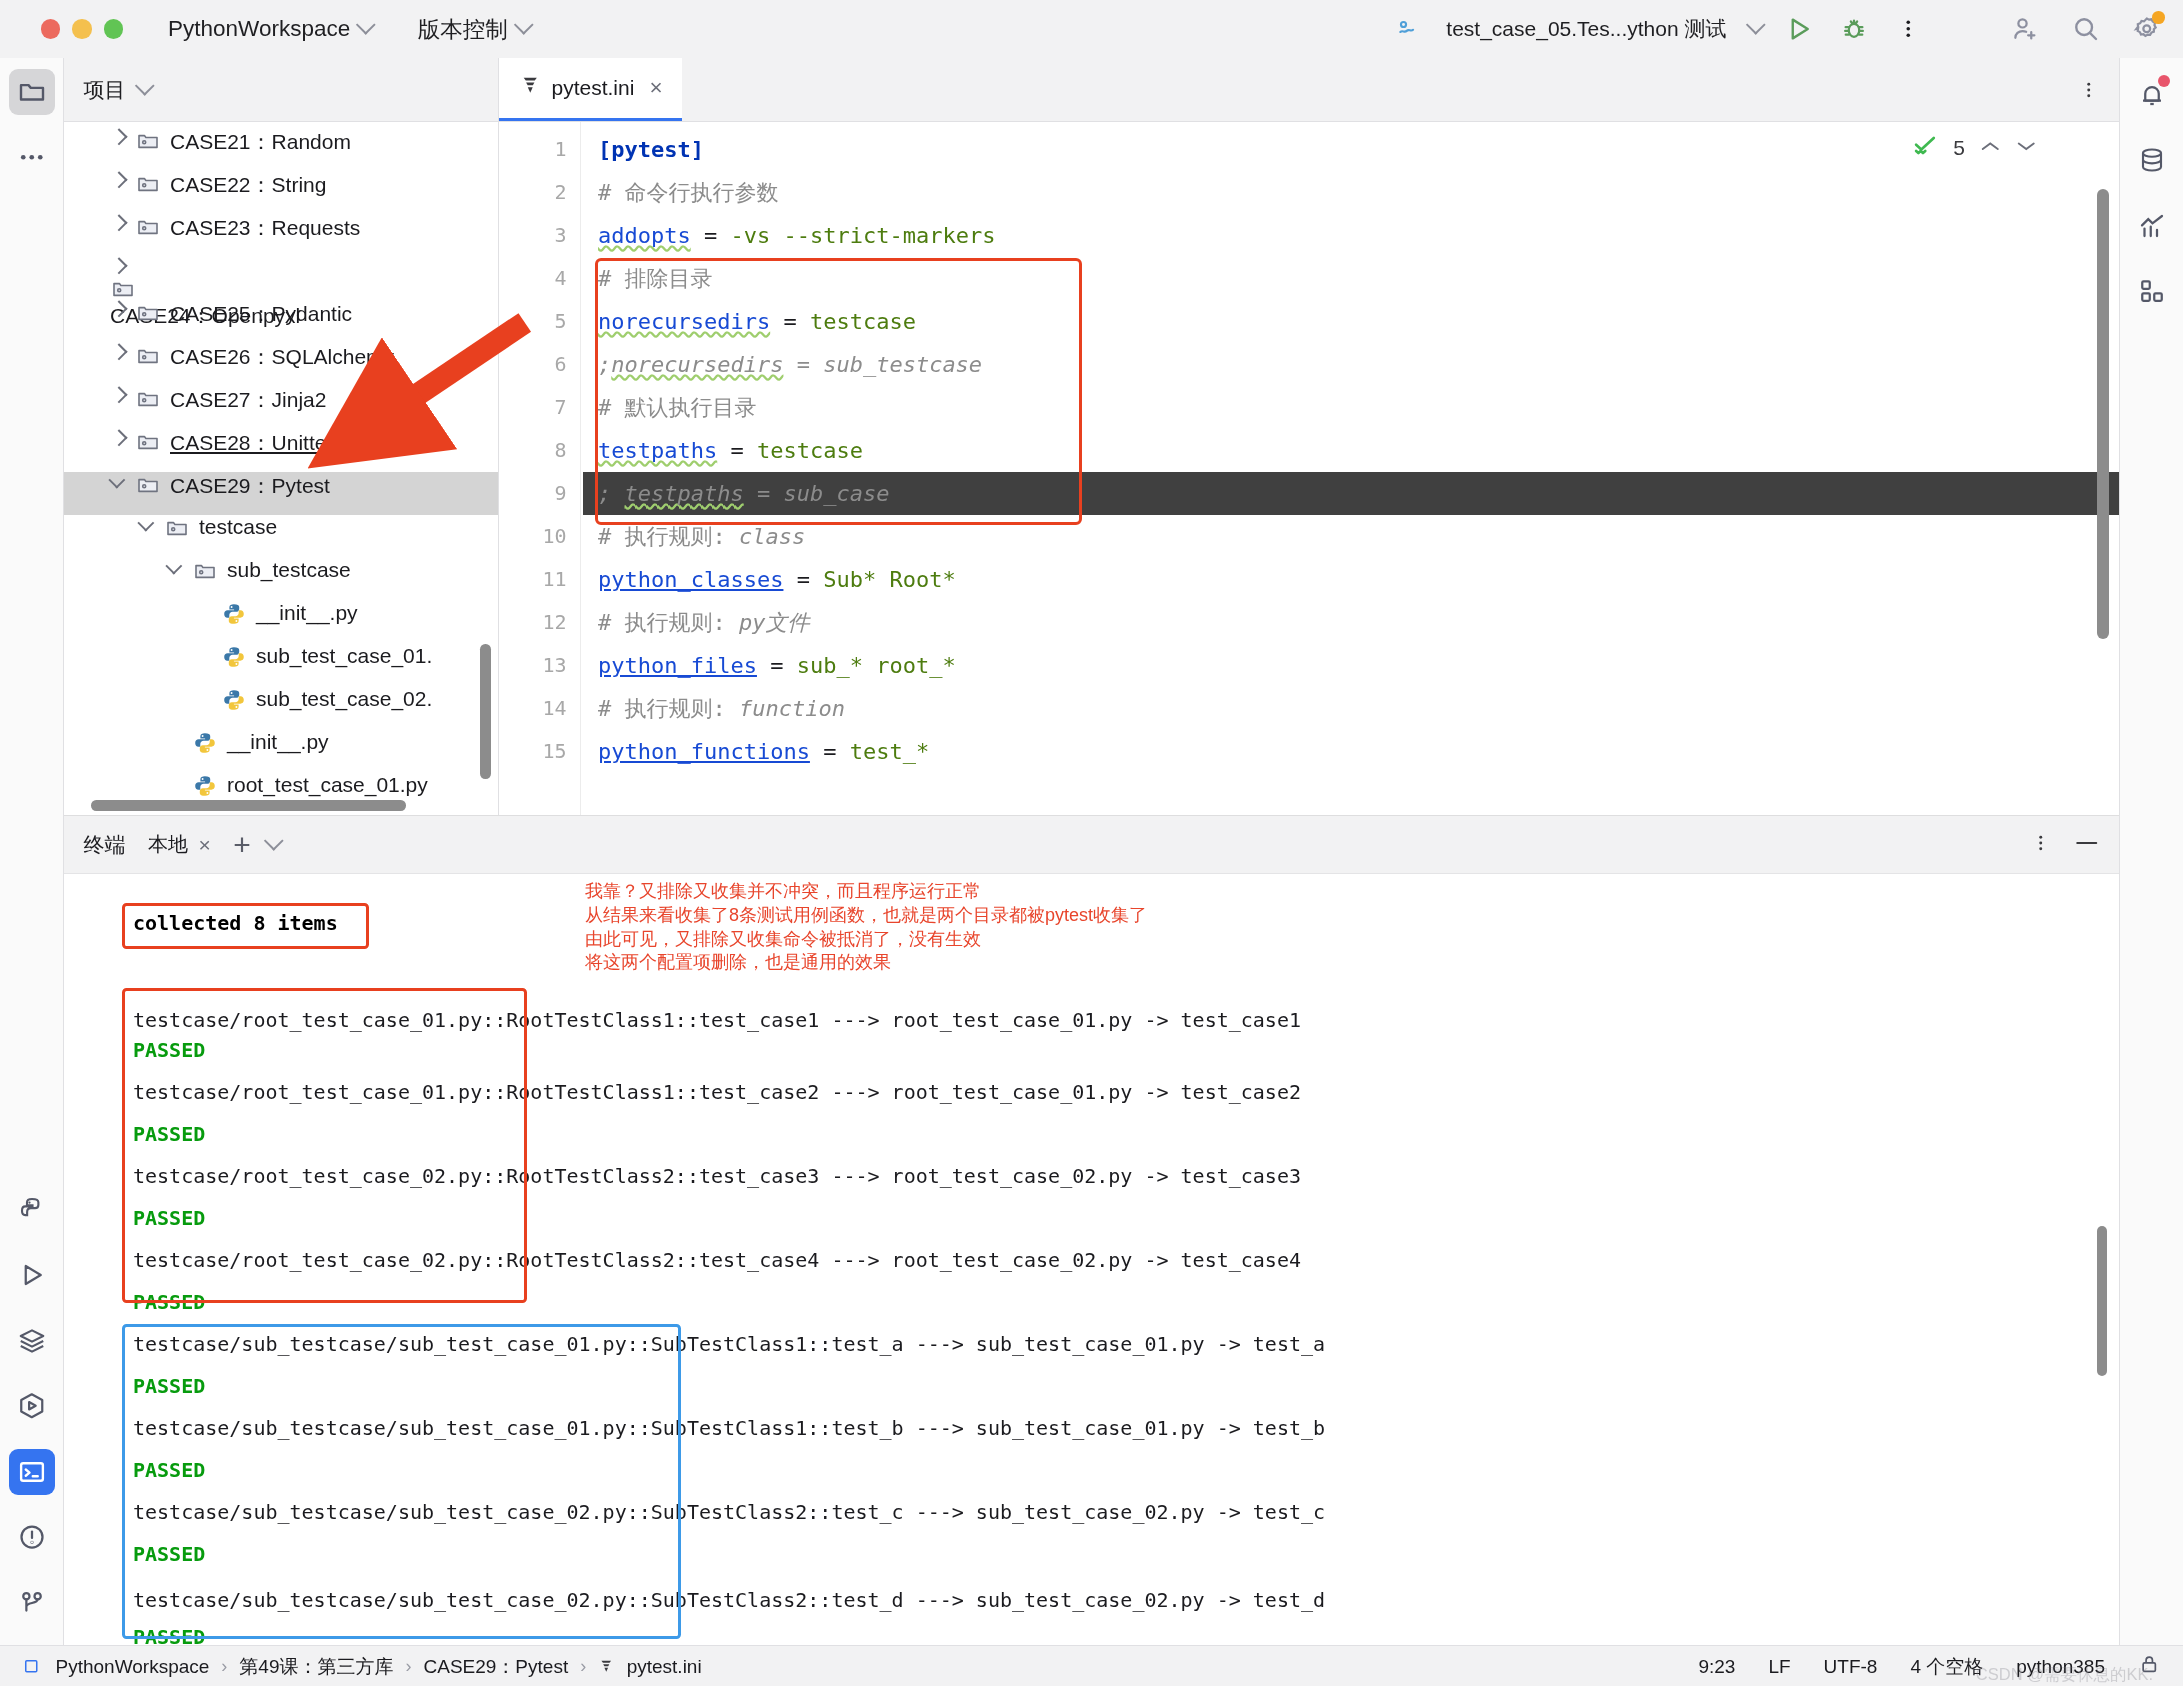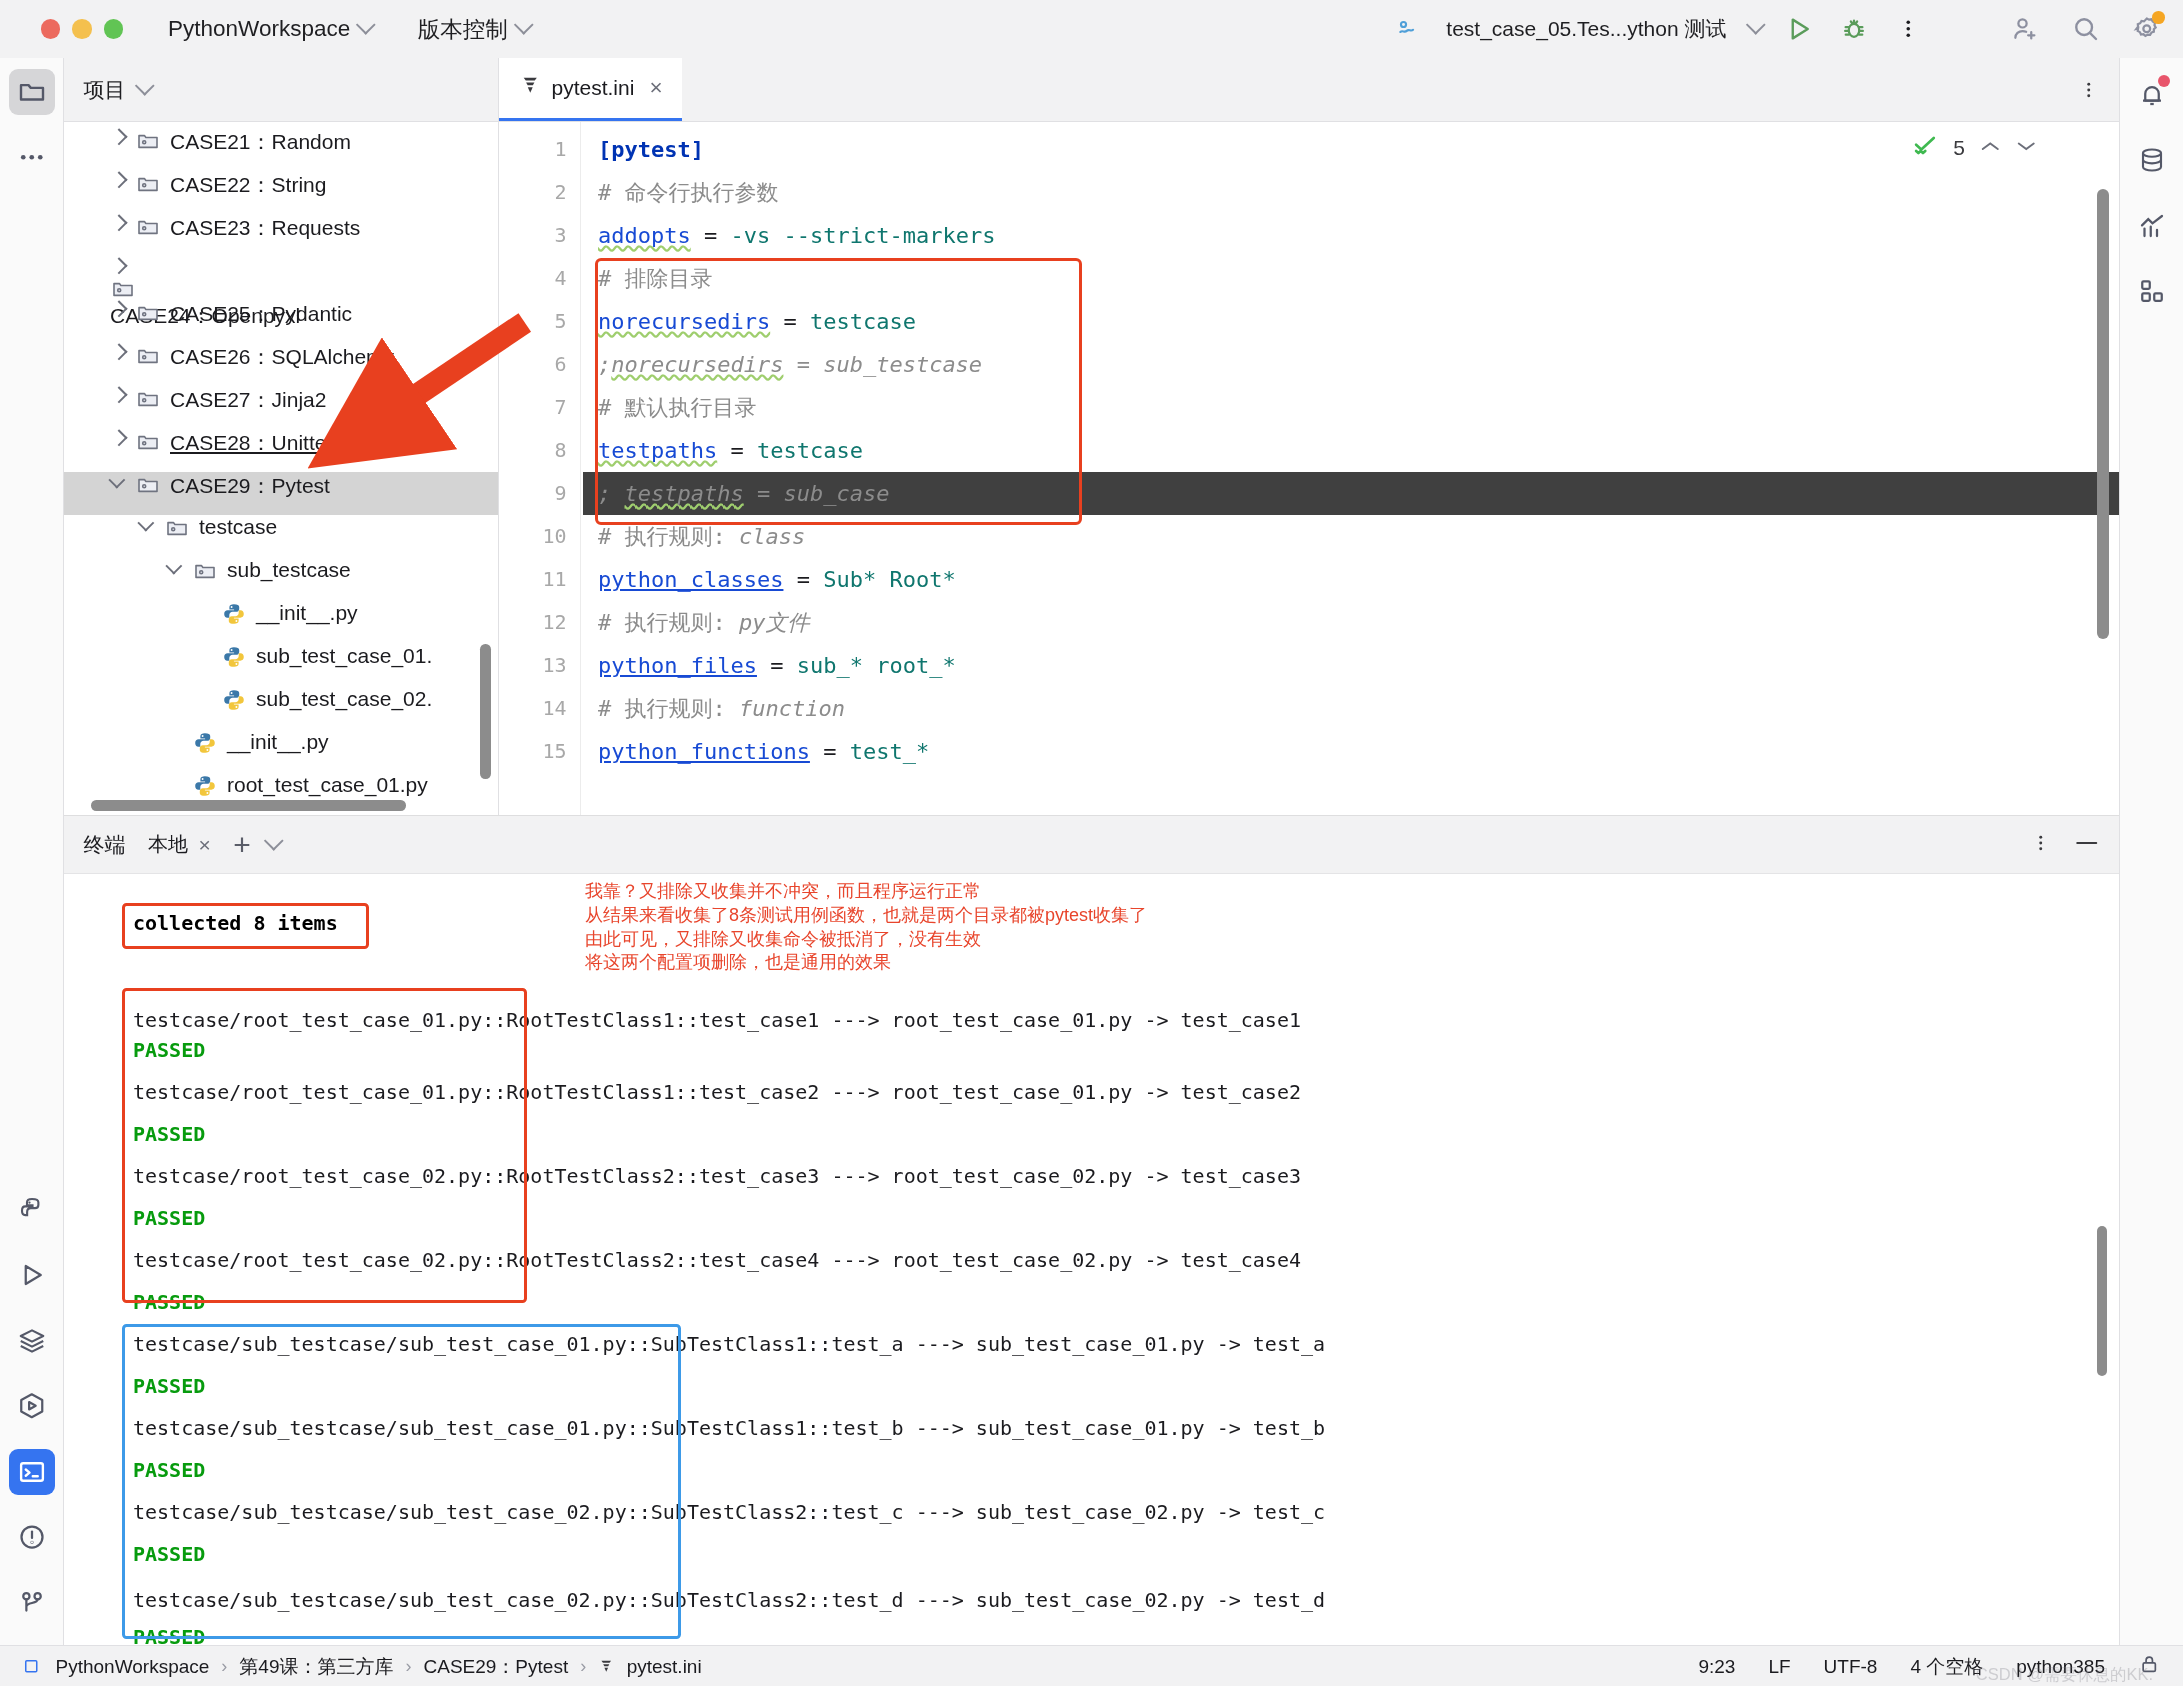--- a/index.html
+++ b/index.html
@@ -159,21 +159,21 @@
   }
   .codelines { position:absolute; left: 84px; top: 6px; right: 0; }
   .cl {
     height: 43px; line-height: 43px; white-space: pre;
     font-family: "DejaVu Sans Mono", monospace; font-size: 22px;
     padding-left: 15px;
   }
   .cl.hl { background: #404040; }
   .k-sec { color: #0033b3; font-weight: bold; }
   .k-key { color: #174ad4; text-decoration: underline; text-decoration-color: #174ad4; }
-  .k-val { color: #0f766e; margin-top: 12px; }
+  .k-val { color: #4d7c0f; margin-top: 12px; }
   .k-eq  { color: #1b1b1f; }
   .k-com { color: #8c8c8c; }
   .k-comi { color: #8c8c8c; font-style: italic; }
   .wavy { text-decoration: underline wavy #9fce6e; text-decoration-skip-ink: none; }
 
   .redbox-code {
     position:absolute; border: 3.7px solid #e8401f; border-radius: 6px;
     pointer-events:none; z-index: 4;
   }
 

